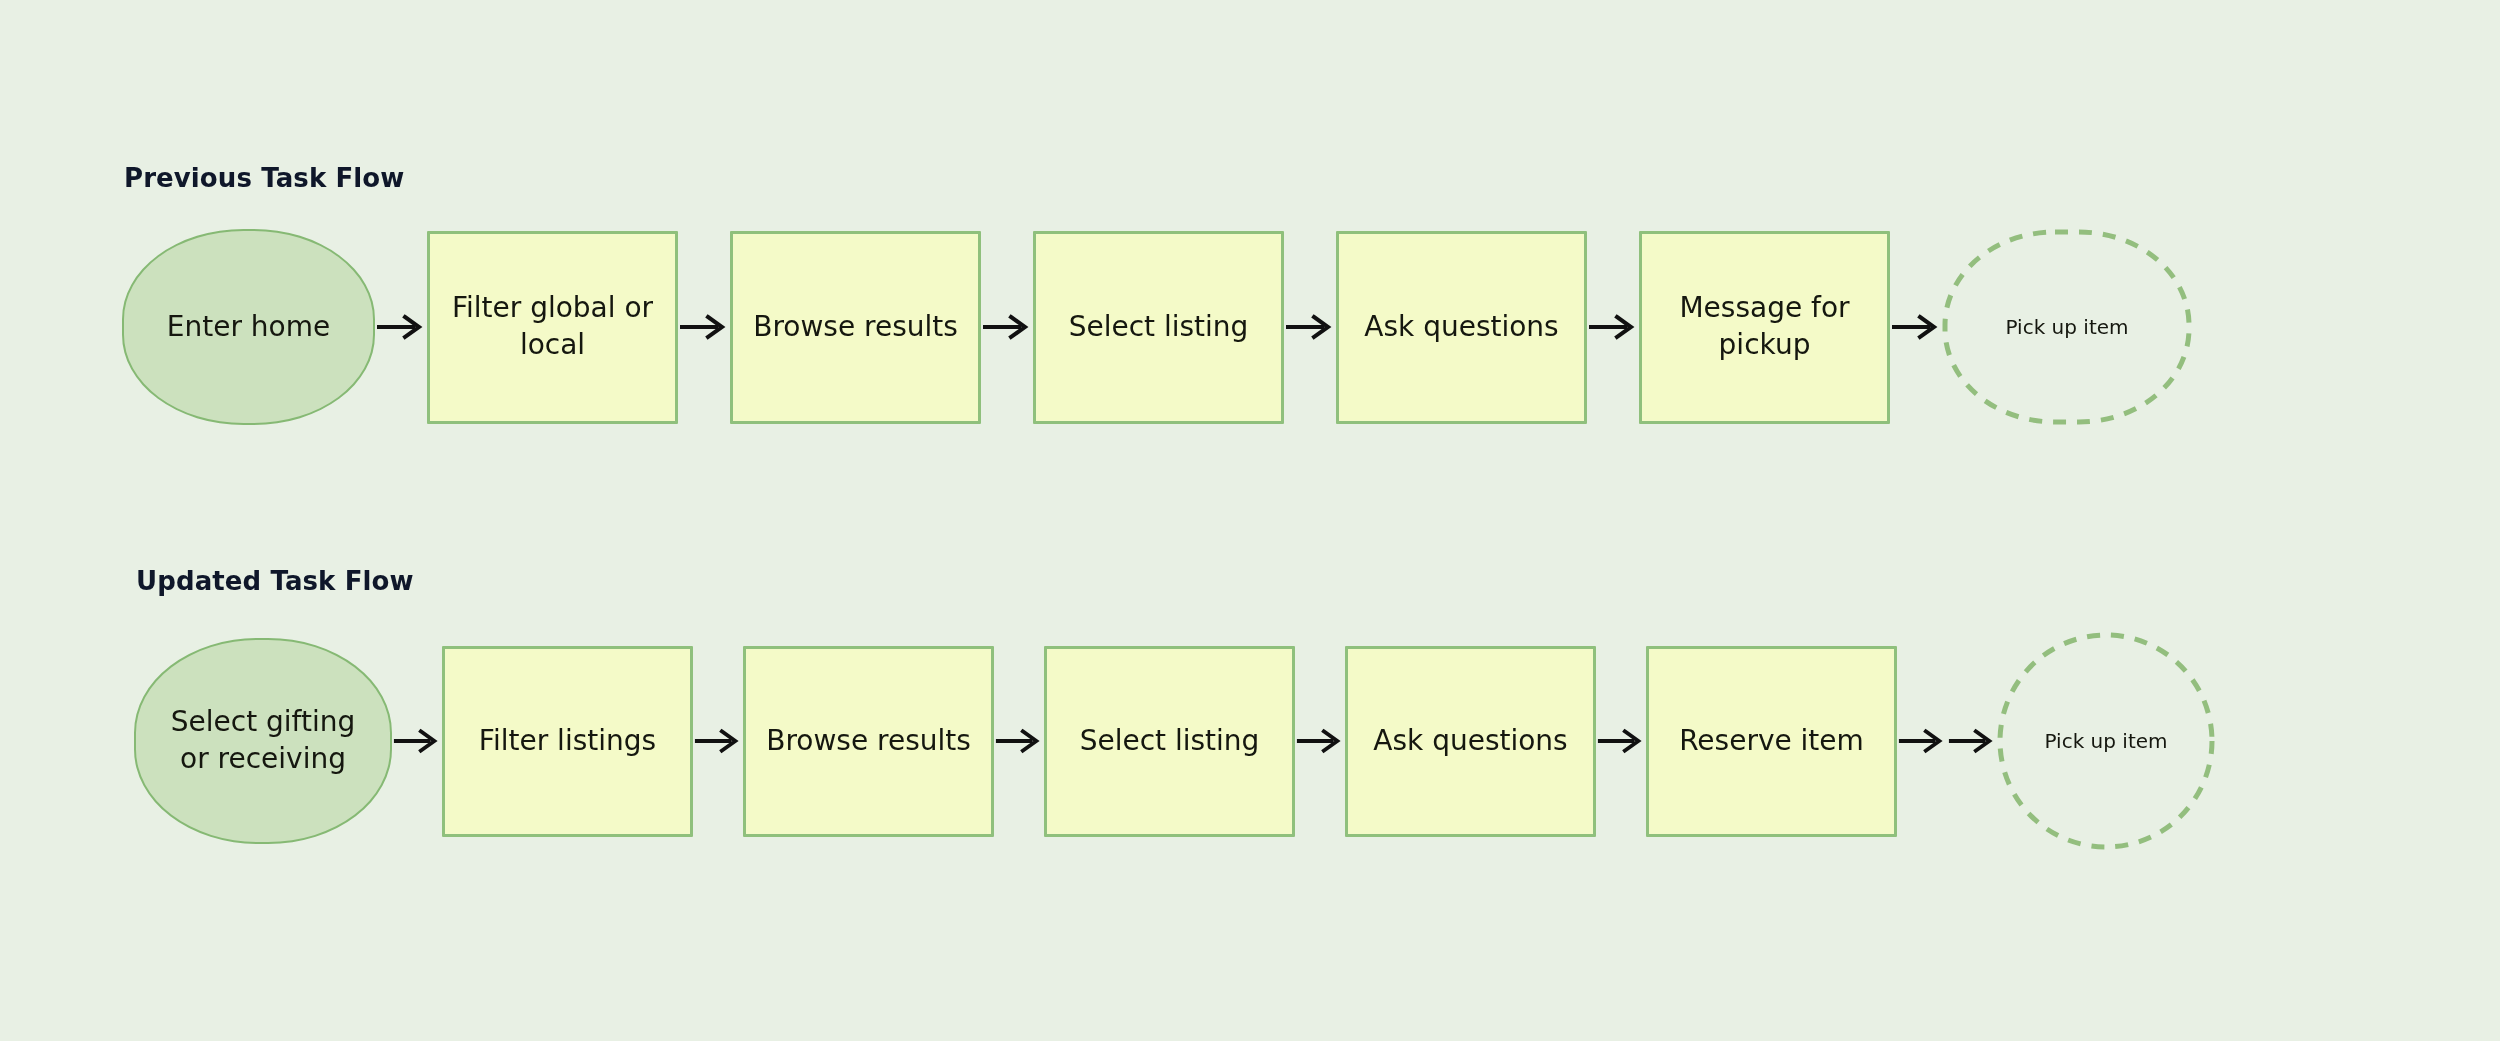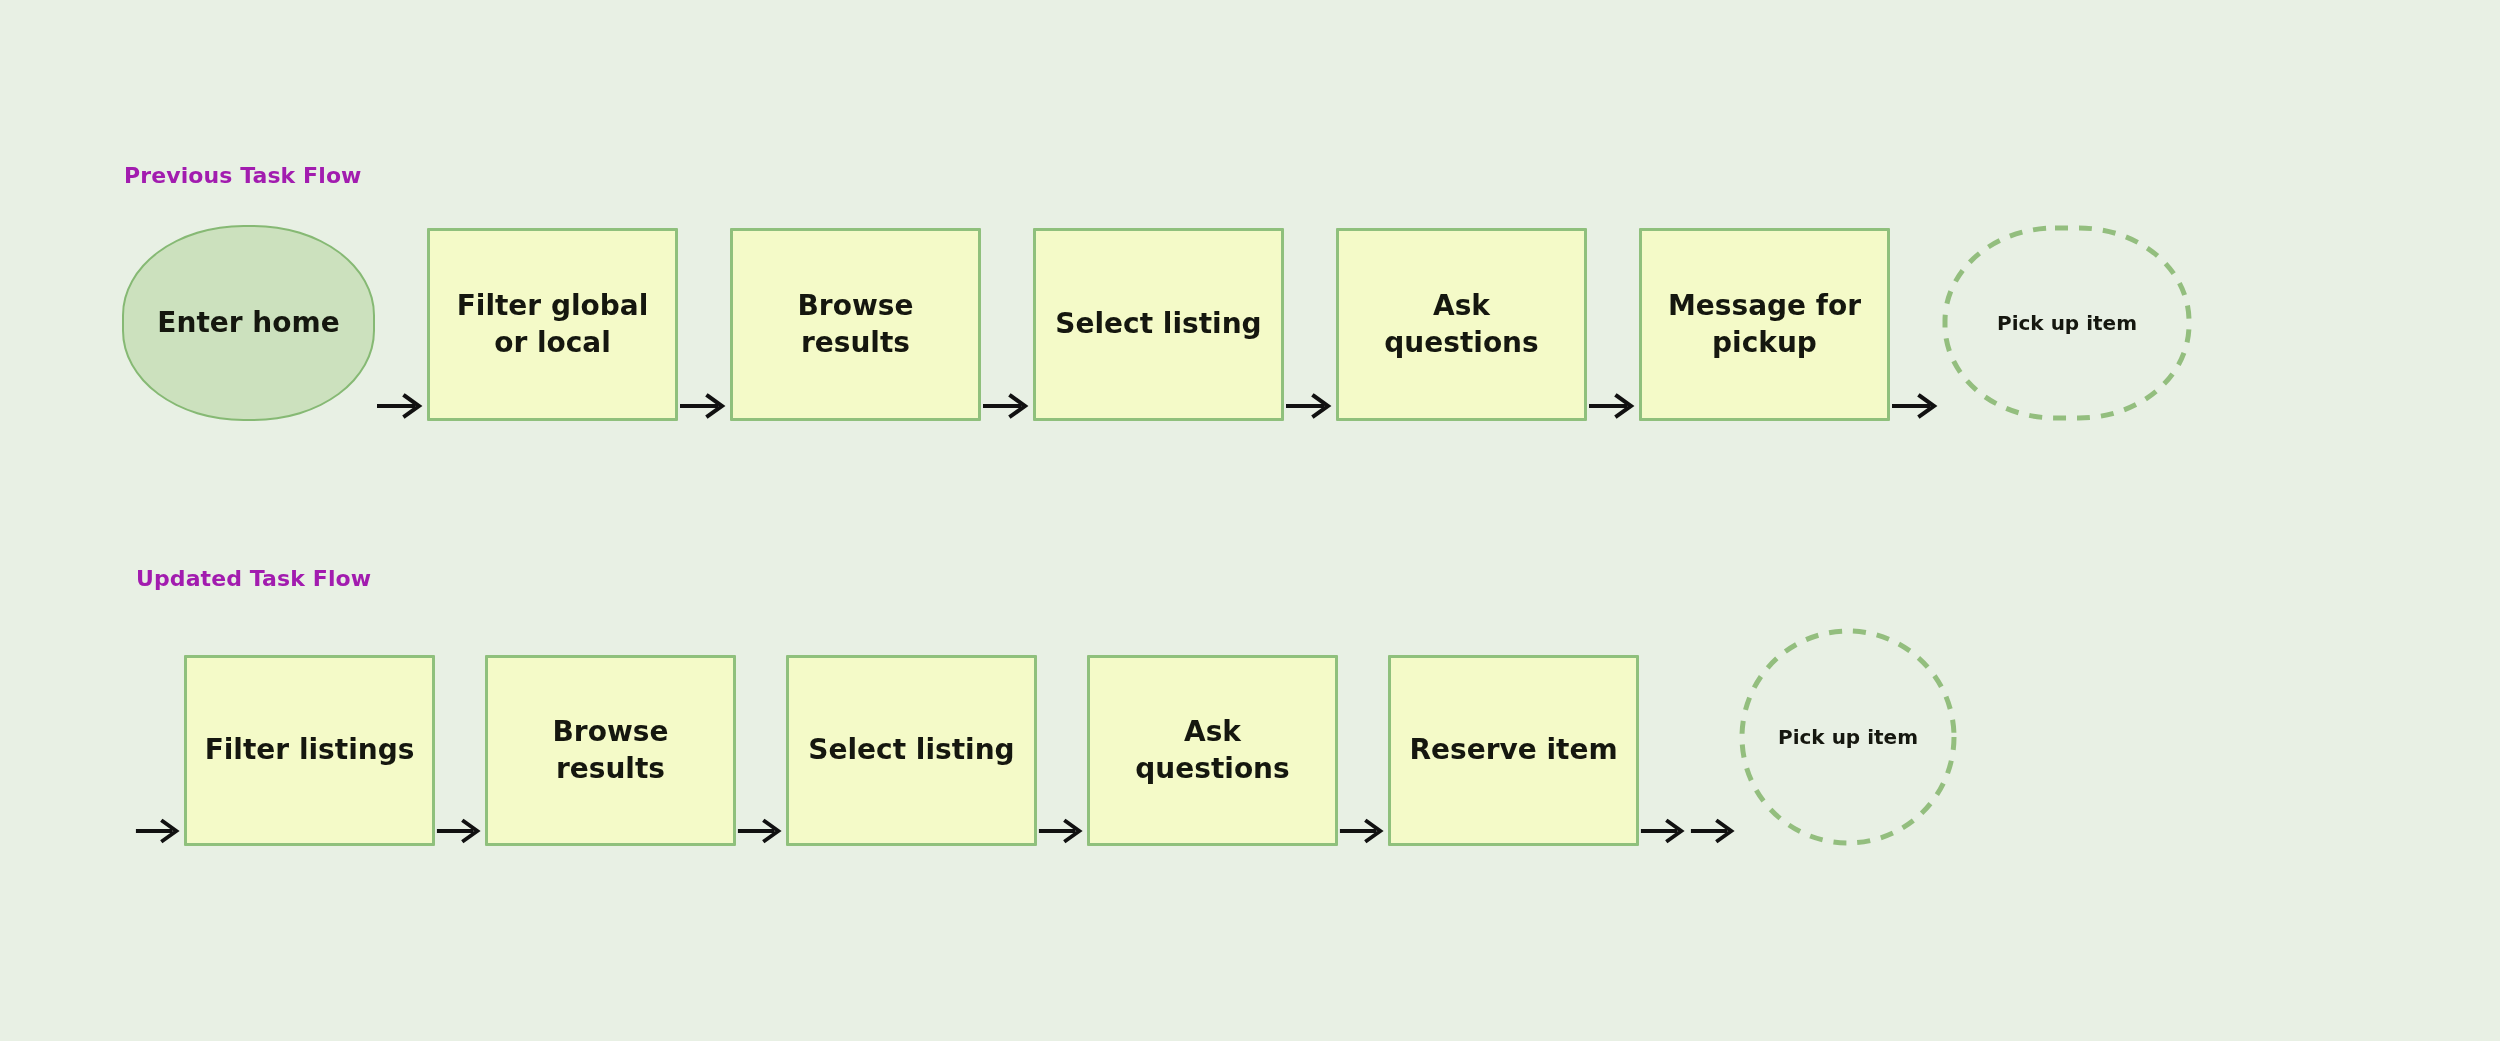--- a/index.html
+++ b/index.html
@@ -26,33 +26,32 @@
 
   
   .flow-section {
     position: absolute;
     left: 122px;
   }
   .flow-section.row1 { top: 165px; }
   .flow-section.row2 { top: 568px; margin-left: 12px; }
 
   .flow-title {
-    font-size: 22px;
+    font-size: 26px;
     font-weight: bold;
     letter-spacing: 0.1px;
-    color: #a21caf;
+    color: #0f172a;
     margin: 0 0 38px 2px;
     line-height: 1;
     white-space: nowrap;
   }
 
   .flow-row {
     display: flex;
-    align-items: flex-end;
-    font-weight: bold;
+    align-items: center;
   }
 
   
   .node {
     box-sizing: border-box;
     display: flex;
     align-items: center;
     justify-content: center;
     text-align: center;
     font-size: 28px;
@@ -196,20 +195,23 @@
       </div>
 
     </div>
   </section>
 
   <section class="flow-section row2">
     <h2 class="flow-title">Updated Task Flow</h2>
 
     <div class="flow-row">
 
+      <div class="node start">
+        <span>Select gifting or receiving</span>
+      </div>
 
       <svg class="arrow" viewBox="0 0 52 30">
         <line x1="2" y1="15" x2="40" y2="15" stroke="#111" stroke-width="4"></line>
         <polyline points="30,5 44,15 30,25" fill="none" stroke="#111" stroke-width="4" stroke-linecap="square"></polyline>
       </svg>
 
       <div class="node step">
         <span>Filter listings</span>
       </div>
 

